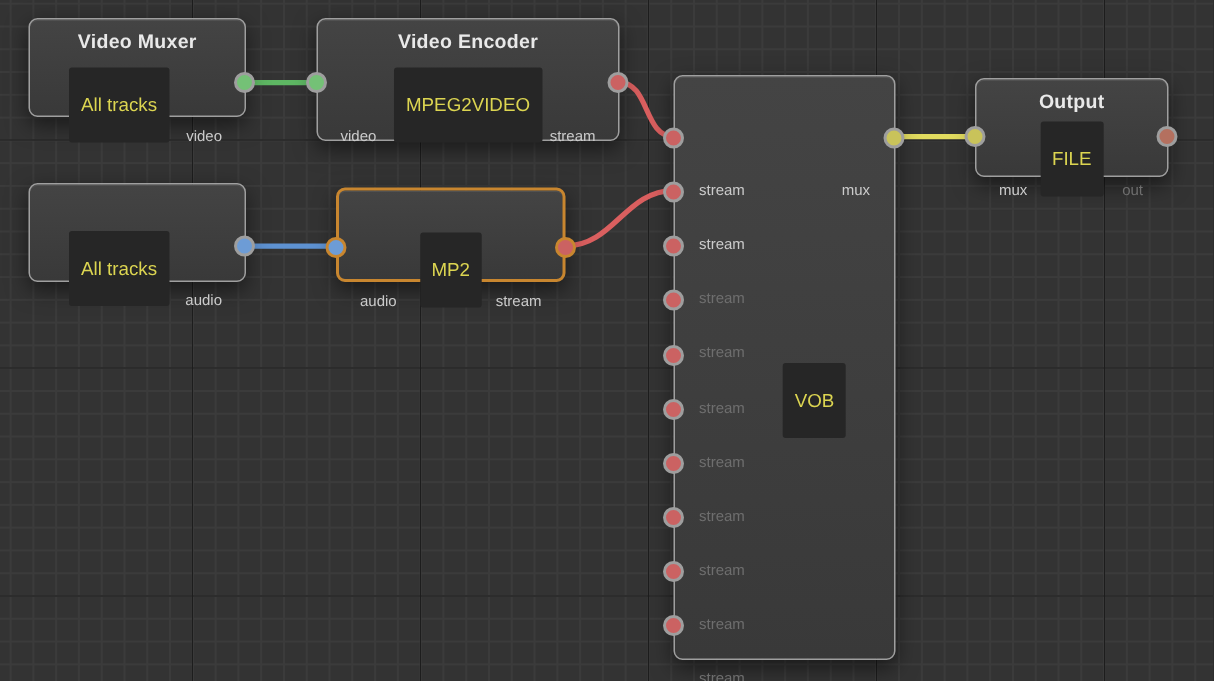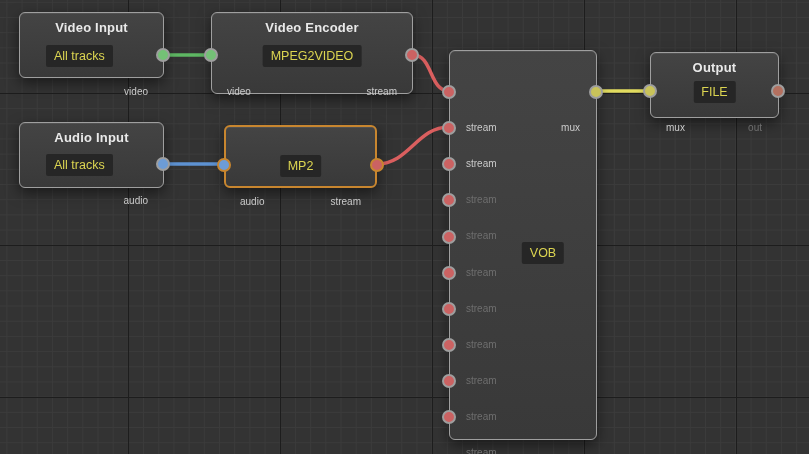--- a/index.html
+++ b/index.html
@@ -27,21 +27,21 @@
     border:1.5px solid #9f9f9f;border-radius:6px;
     box-shadow:0 5px 14px rgba(0,0,0,.5), inset 0 1px 0 rgba(255,255,255,.07);
   }
   .node.selected{border:2px solid var(--selected);}
   .title{
     position:absolute;top:7px;left:0;right:0;text-align:center;
     font-weight:700;font-size:13px;color:#e9e9e9;letter-spacing:.2px;
   }
   .field{
     position:absolute;background:#262626;color:var(--field-text);
-    font-size:12.5px;line-height:18px;padding:2px 8px;border-radius:2px;
+    font-size:12.5px;line-height:18px;padding:16px 8px;border-radius:2px;
     white-space:nowrap;cursor:pointer;
   }
   .field.ctr{left:50%;transform:translateX(-50%);}
   .plabel{
     position:absolute;font-size:10px;line-height:18px;color:#cbcbcb;white-space:nowrap;margin-top:36px;
   }
   .plabel.dim{color:#6e6e6e;}
   .port{
     position:absolute;width:14px;height:14px;border-radius:50%;
     border:2px solid var(--port-ring);box-sizing:border-box;cursor:crosshair;
@@ -56,37 +56,36 @@
 
   <svg class="wires" width="809" height="454">
     <path d="M164,55 L211,55" style="stroke:var(--video-wire)"></path>
     <path d="M413,55 C433,55 429,91 449,91" style="stroke:var(--stream-wire)"></path>
     <path d="M164,164 L224,164" style="stroke:var(--audio-wire)"></path>
     <path d="M377,164 C409,164 417,127 449,127" style="stroke:var(--stream-wire)"></path>
     <path d="M597,91 L650,91" style="stroke:var(--mux-wire)"></path>
   </svg>
 
   <div class="node" style="left:19px;top:12px;width:145px;height:66px">
-    <div class="title">Video Input</div>
+    <div class="title">Video Muxer</div>
     <div class="field" style="left:26px;top:32px">All tracks</div>
     <span class="plabel" style="right:15px;top:34px">video</span>
     <div class="port" style="left:136px;top:35px;background:var(--video-port)"></div>
   </div>
 
   <div class="node" style="left:211px;top:12px;width:202px;height:82px">
     <div class="title">Video Encoder</div>
     <span class="plabel" style="left:15px;top:34px">video</span>
     <div class="field ctr" style="top:32px">MPEG2VIDEO</div>
     <span class="plabel" style="right:15px;top:34px">stream</span>
     <div class="port" style="left:-8px;top:35px;background:var(--video-port)"></div>
     <div class="port" style="left:193px;top:35px;background:var(--stream-port)"></div>
   </div>
 
   <div class="node" style="left:19px;top:122px;width:145px;height:66px">
-    <div class="title">Audio Input</div>
     <div class="field" style="left:26px;top:31px">All tracks</div>
     <span class="plabel" style="right:15px;top:33px">audio</span>
     <div class="port" style="left:136px;top:34px;background:var(--audio-port)"></div>
   </div>
 
   <div class="node selected" style="left:224px;top:125px;width:153px;height:63px">
     <span class="plabel" style="left:14px;top:30px">audio</span>
     <div class="field ctr" style="top:28px">MP2</div>
     <span class="plabel" style="right:14px;top:30px">stream</span>
     <div class="port sel-ring" style="left:-9px;top:31px;background:var(--audio-port)"></div>

